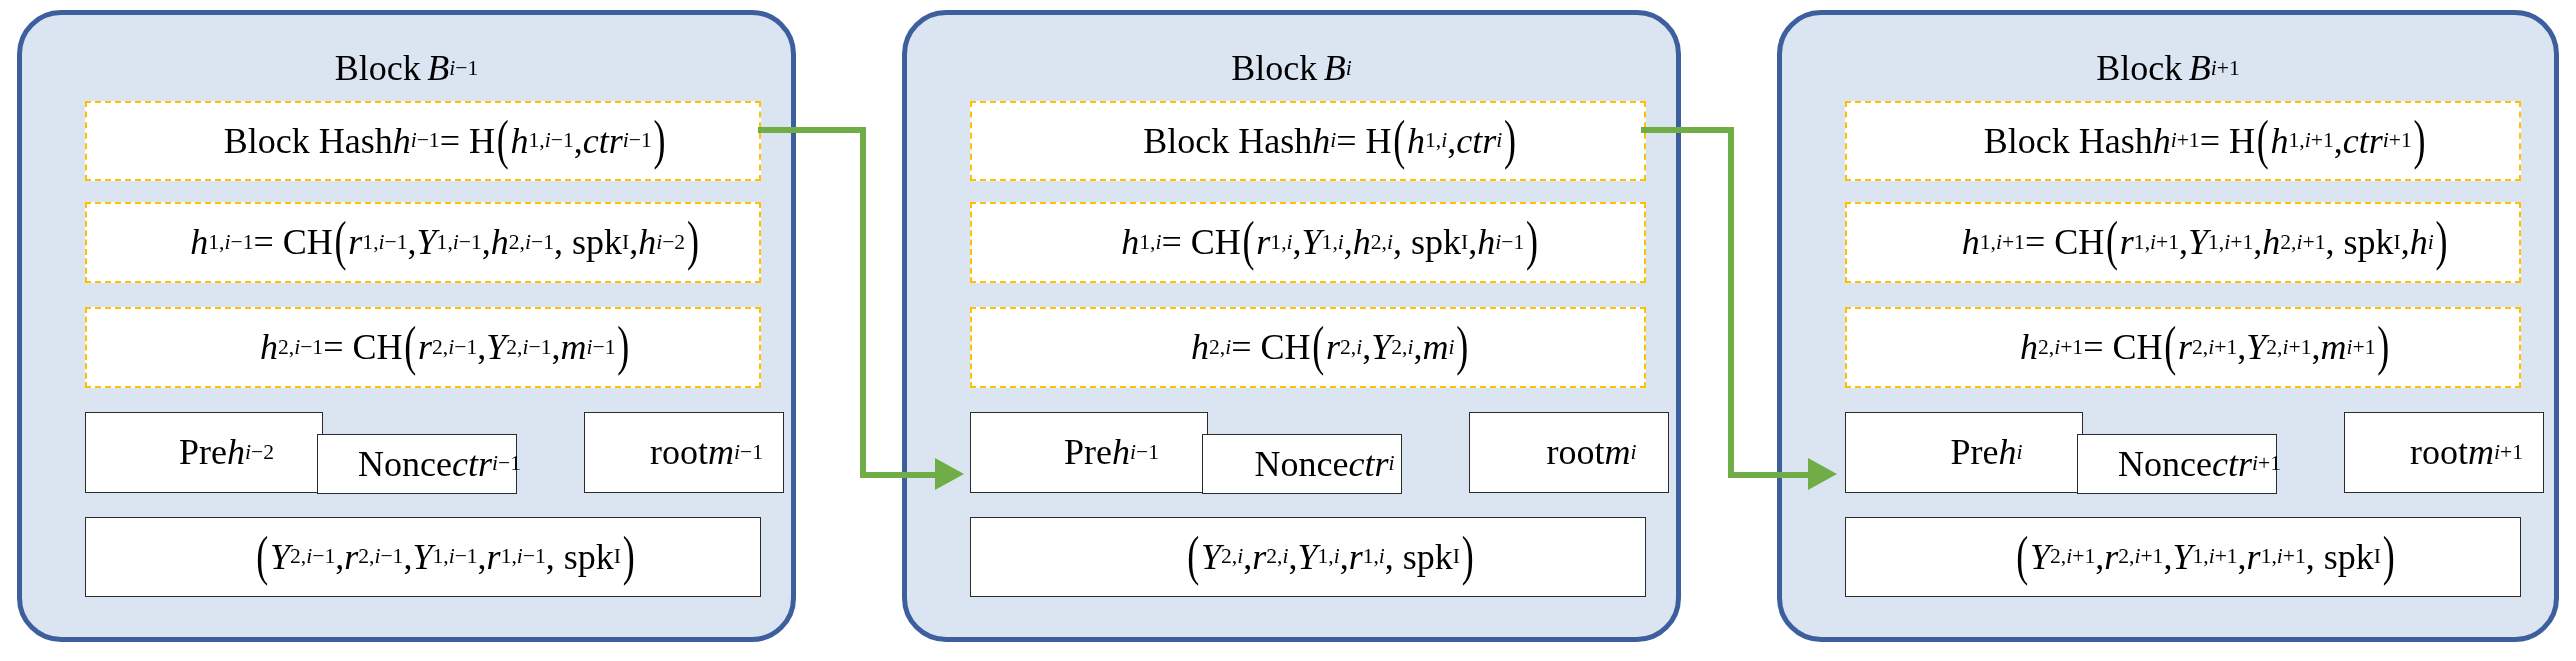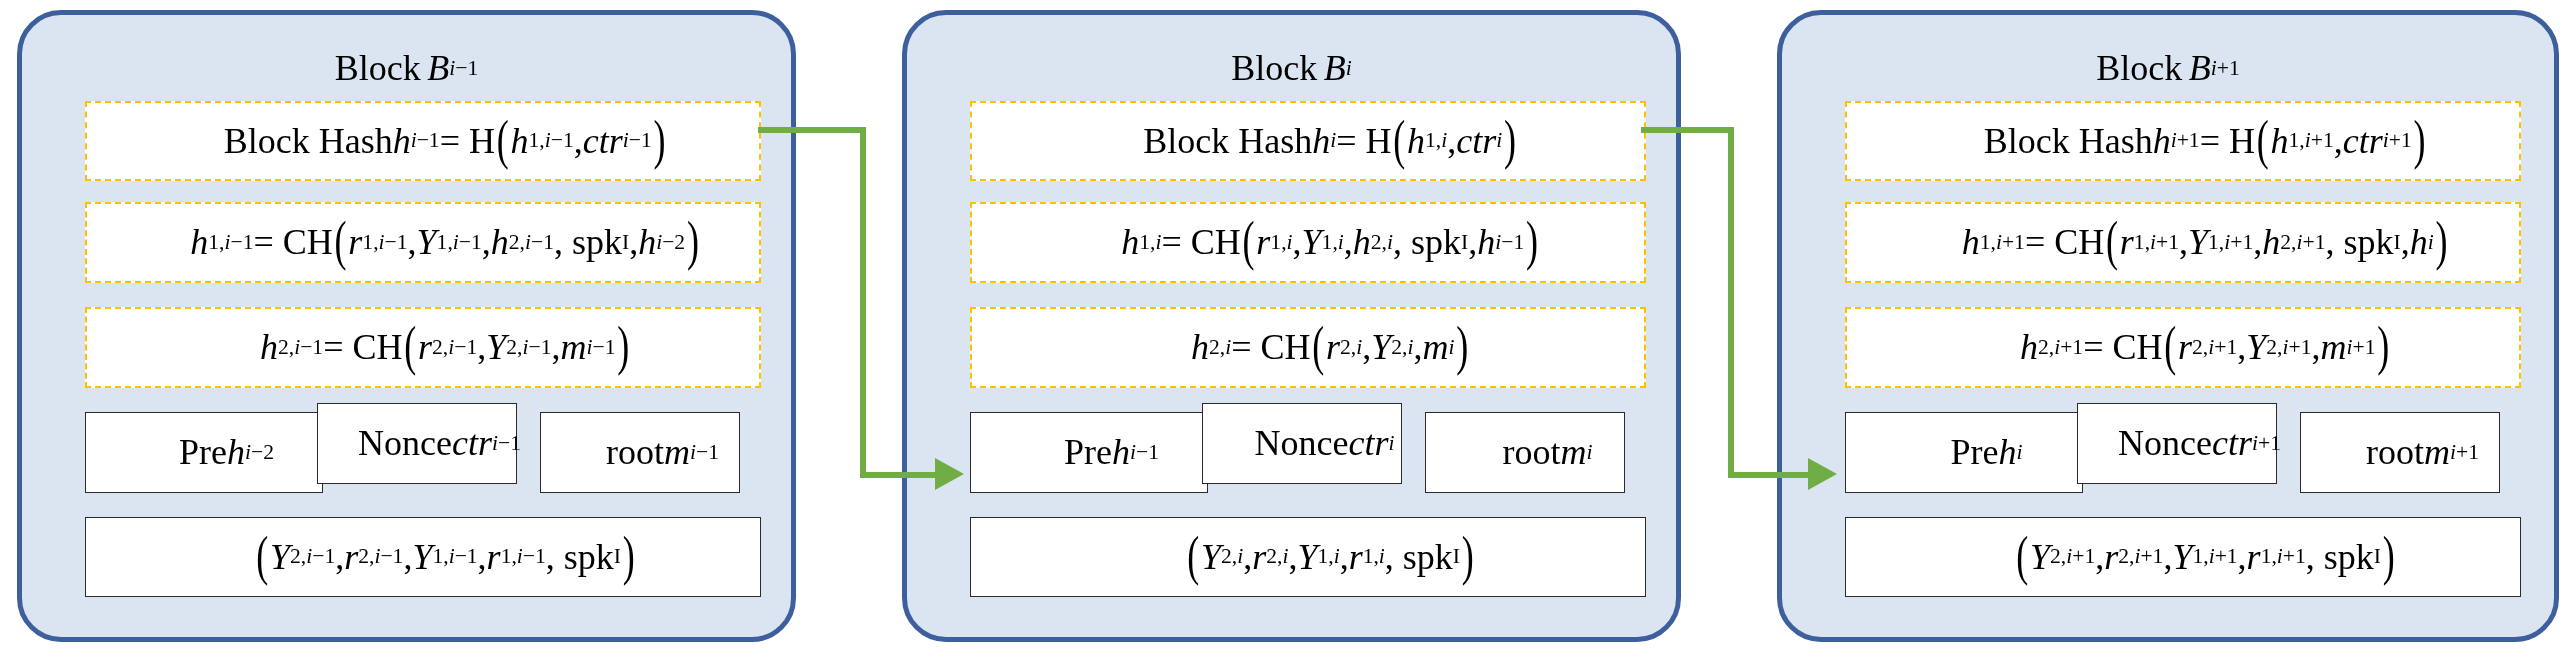--- a/index.html
+++ b/index.html
@@ -30,22 +30,22 @@
     display:flex;align-items:center;justify-content:center;
     box-sizing:border-box;
     padding-left:45px;
   }
   .dashed{border:2.5px dashed var(--gold,#FFC000);}
   .solid{border:1.8px solid var(--box-line,#2b2b2b);}
   .r1{top:86px;left:63px;width:676px;height:80px;}
   .r2{top:187px;left:63px;width:676px;height:81px;}
   .r3{top:292px;left:63px;width:676px;height:81px;}
   .pre  {top:397px;left:63px;width:238px;height:81px;}
-  .nonce{top:388px;left:295px;width:200px;height:81px;}
-  .root {top:397px;left:518px;width:200px;height:81px;}
+  .nonce{top:419px;left:295px;width:200px;height:60px;}
+  .root {top:397px;left:562px;width:200px;height:81px;}
   .r5{top:502px;left:63px;width:676px;height:80px;}
 
   .title{
     position:absolute;top:13.5px;left:0;width:100%;height:80px;
     display:flex;align-items:center;justify-content:center;
     font-size:56px;
   }
   .title .tk-i{margin-left:0.18em;}
 
   

